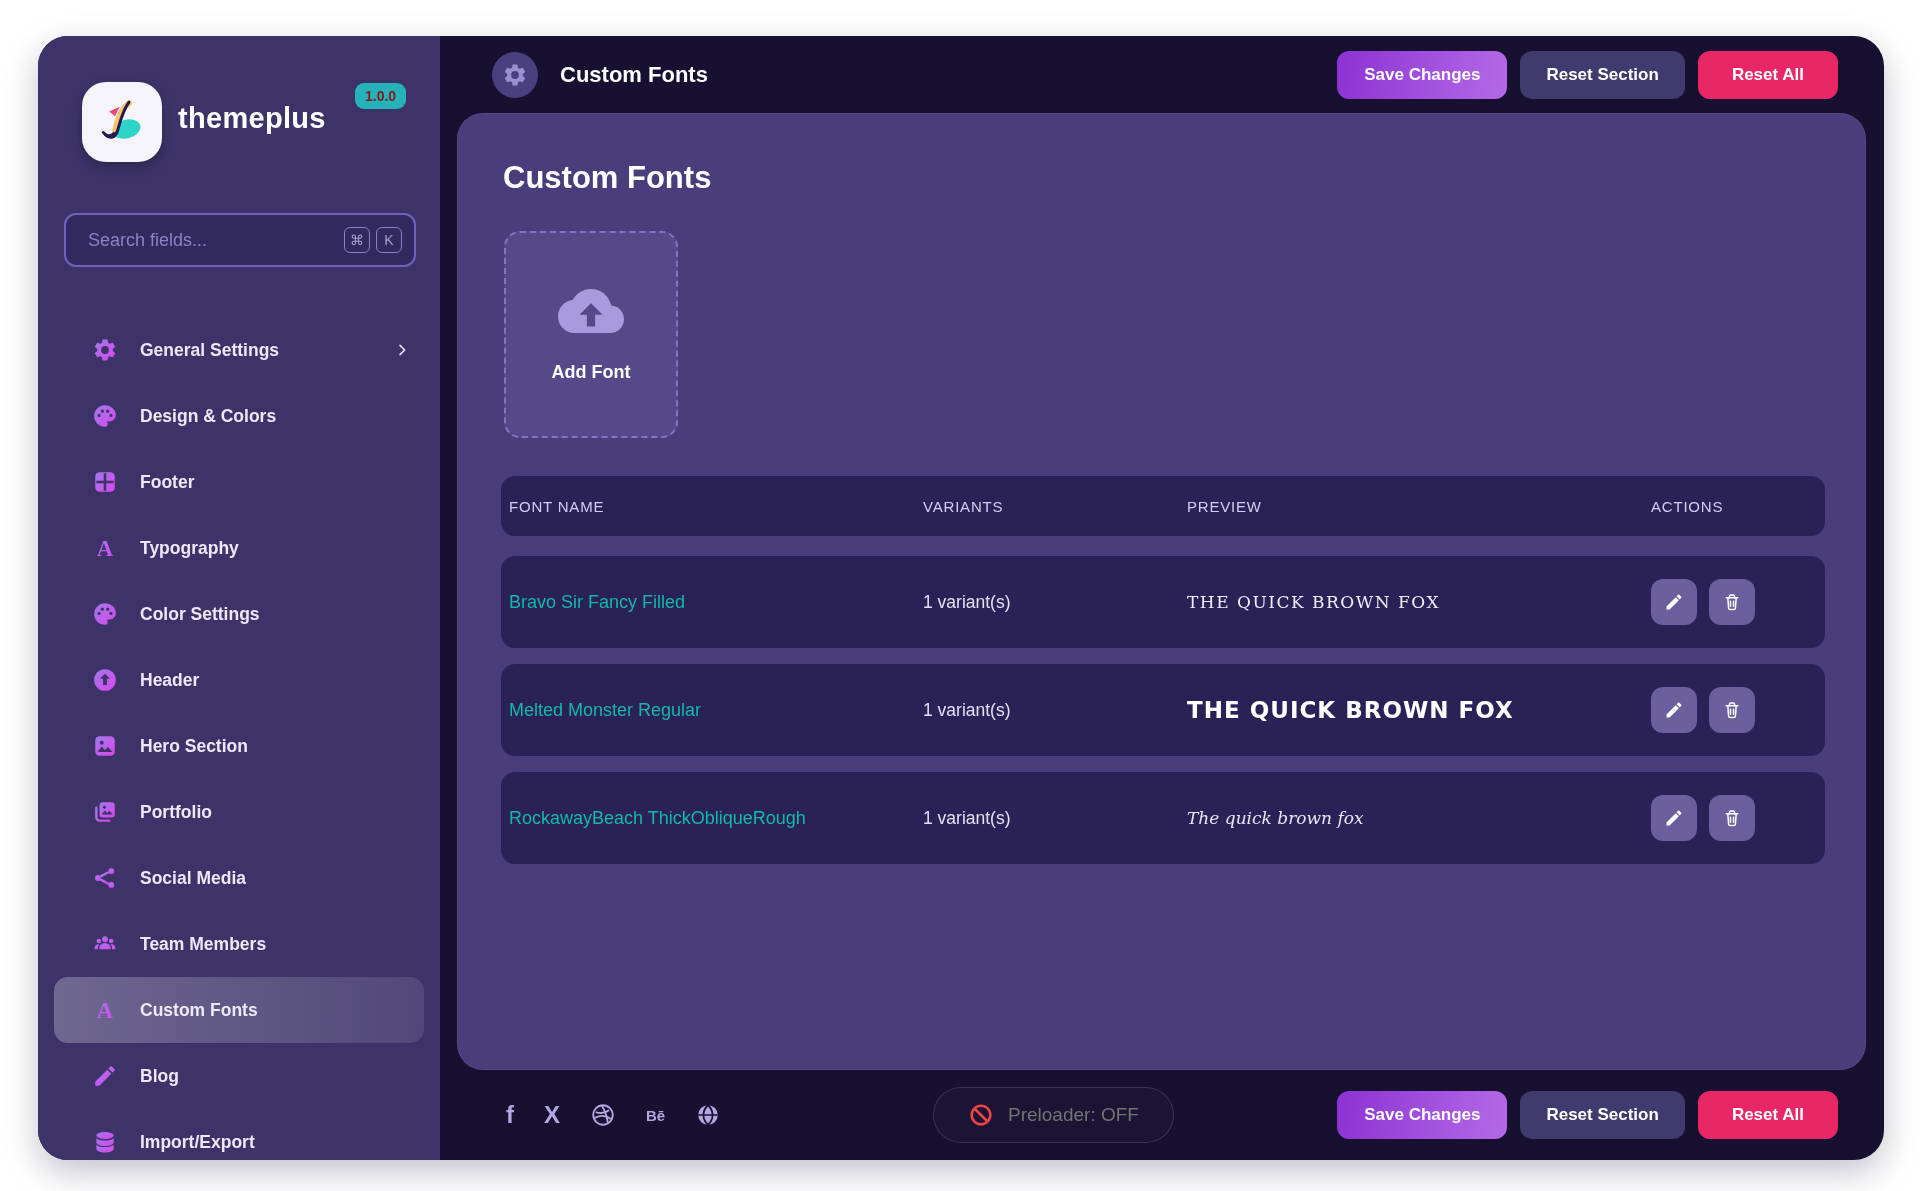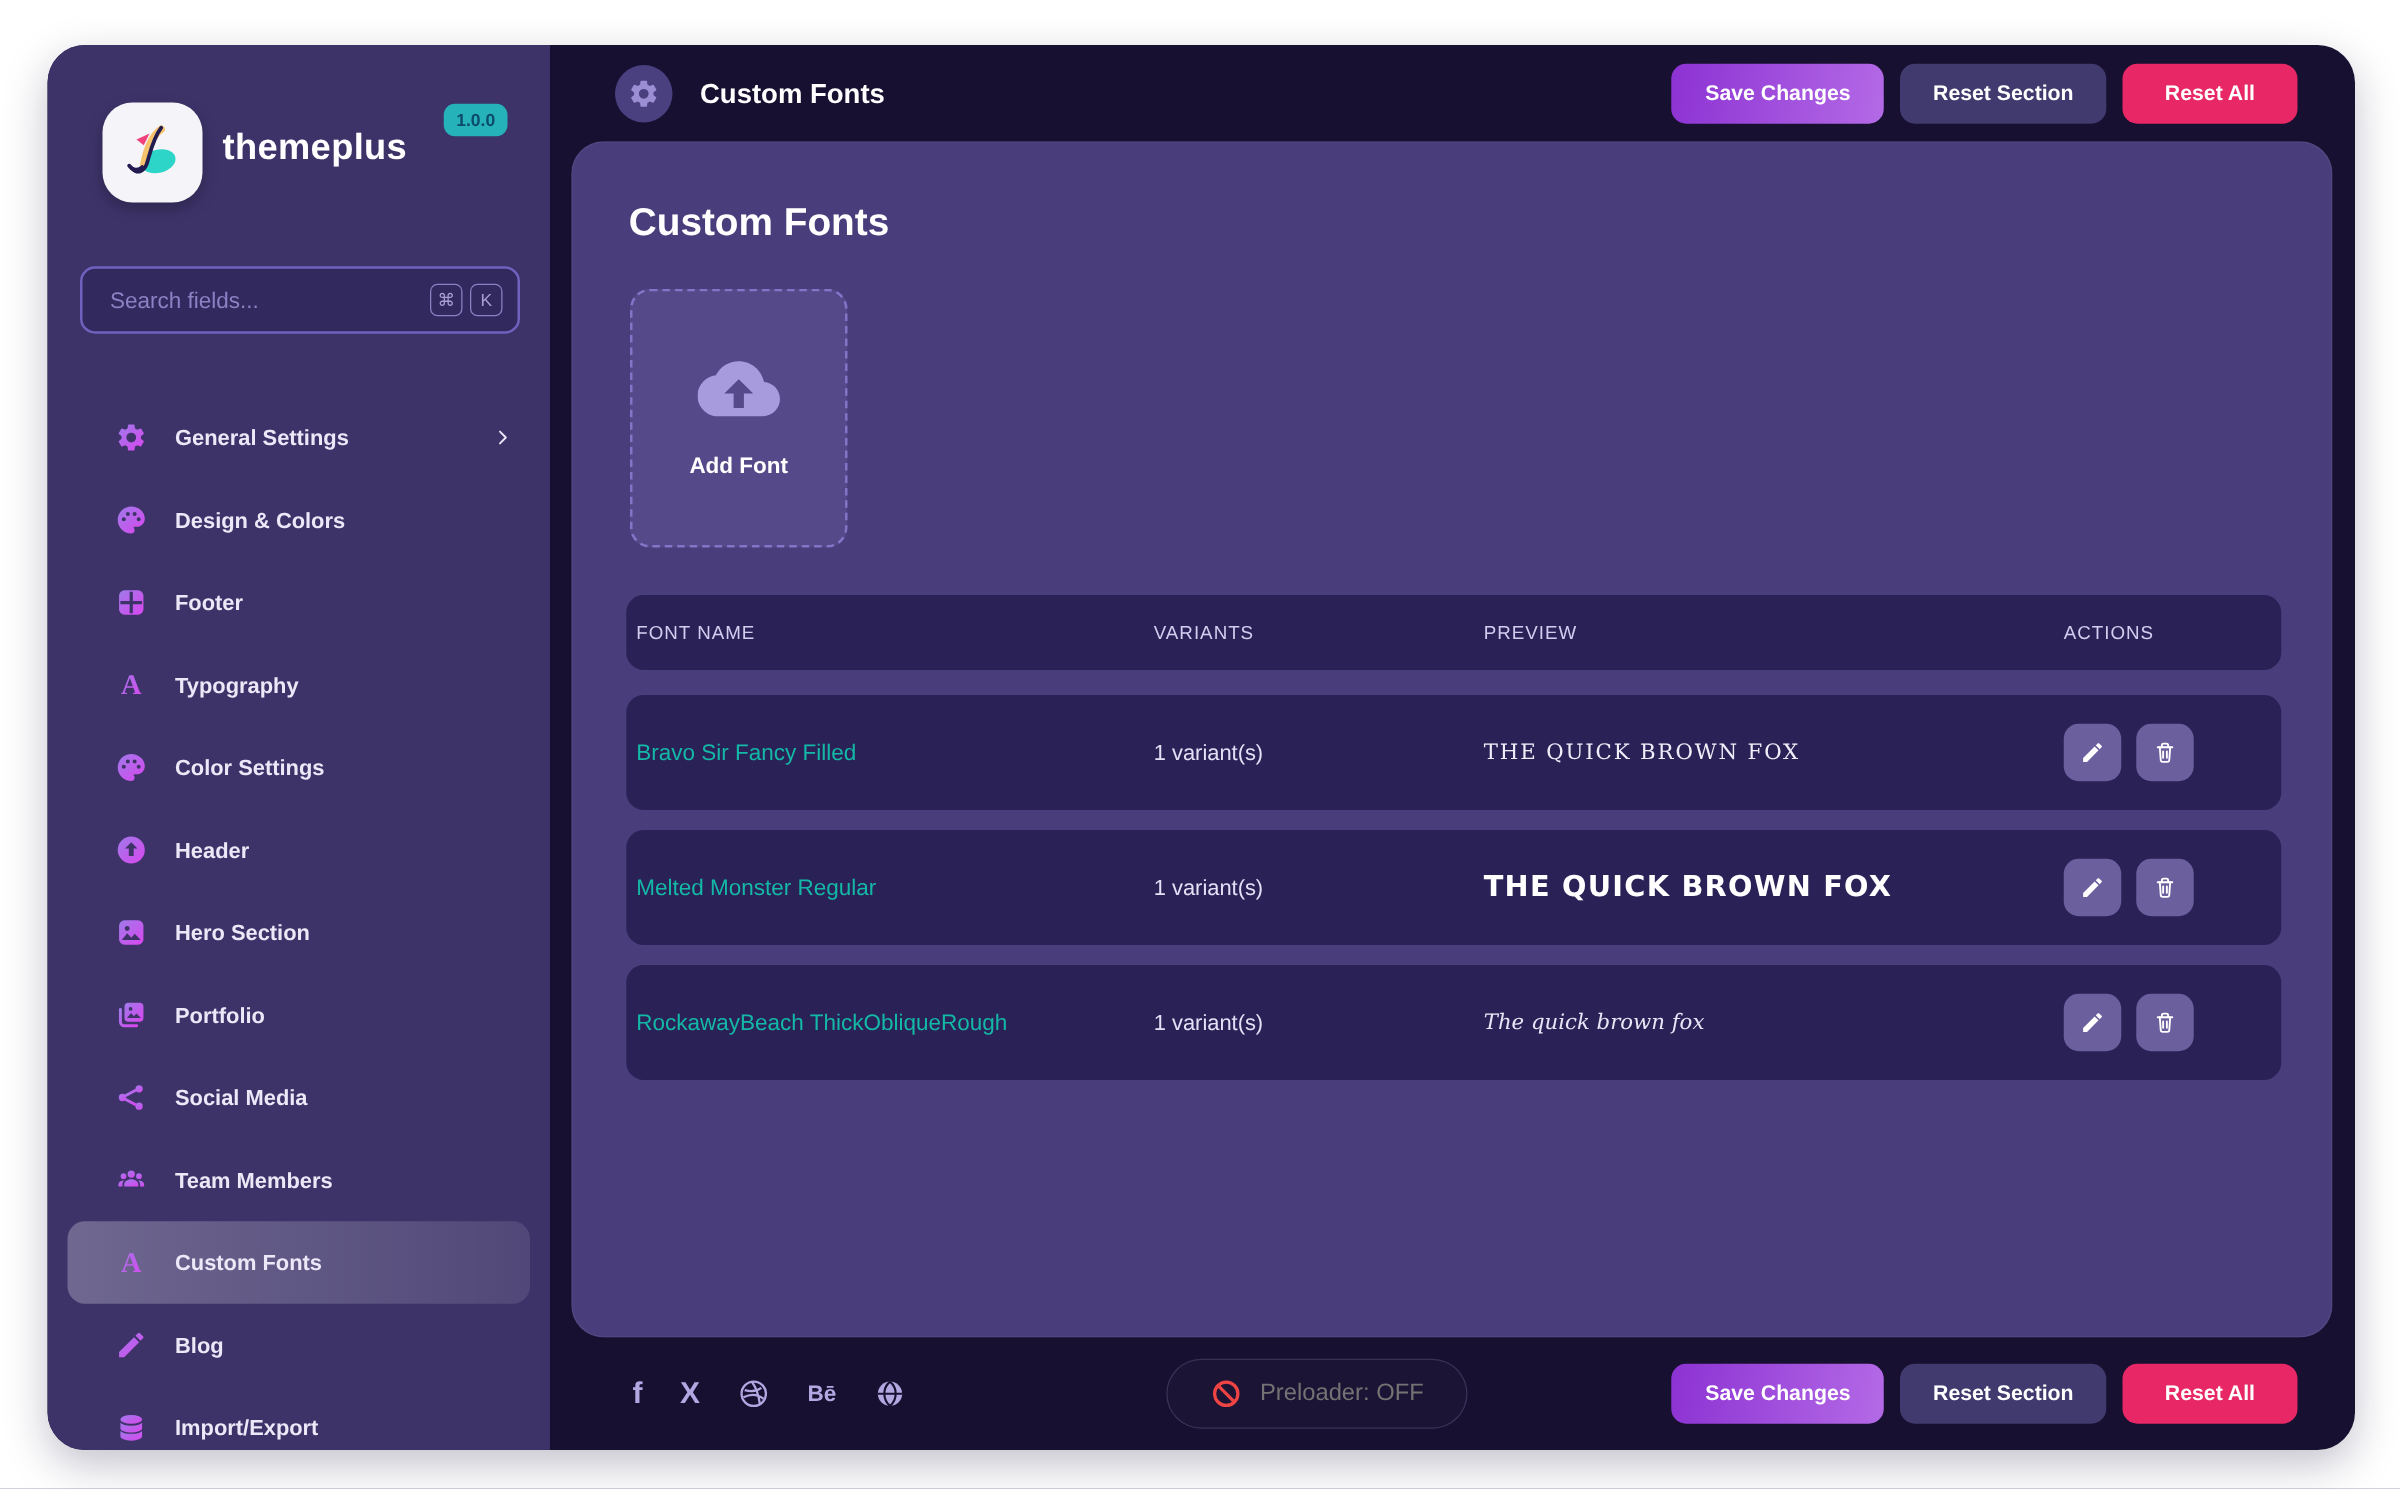--- a/index.html
+++ b/index.html
@@ -15,21 +15,21 @@
   }
   
   .sidebar { position:absolute; left:0; top:0; bottom:0; width:402px; background:#3d3369; }
   .logo-box {
     position:absolute; left:44px; top:46px; width:80px; height:80px;
     background:#f5f4f8; border-radius:24px; display:flex; align-items:center; justify-content:center;
     box-shadow:0 5px 12px rgba(0,0,0,.25);
   }
   .brand { position:absolute; left:140px; top:66px; font-size:29px; font-weight:700; color:#ffffff; letter-spacing:.3px; }
   .version-badge {
-    position:absolute; left:317px; top:47px; background:#25b2b8; color:#0c4a6e;
+    position:absolute; left:317px; top:47px; background:#25b2b8; color:#7f1d1d;
     font-size:14px; font-weight:600; padding:5px 10px; border-radius:9px;
   }
   .search-box {
     position:absolute; left:26px; top:177px; width:352px; height:54px;
     background:#322a5e; border:2px solid #6f61bd; border-radius:12px;
     display:flex; align-items:center; gap:6px; padding:0 12px 0 20px;justify-content:space-between;
   }
   .search-input { flex:1; min-width:0; background:transparent; border:none; outline:none; color:#cdc4ef; font-size:18px; font-family:inherit; }
   .search-input::placeholder { color:#8d80c4; }
   .kbd {
@@ -80,21 +80,21 @@
   .td-variants { font-size:17.5px; color:#e6e0f6; }
   .preview-fancy  { font-family:"DejaVu Serif", serif; font-size:17px; letter-spacing:1.5px; color:#f0edf8; }
   .preview-horror { font-family:"DejaVu Sans", sans-serif; font-size:23px; font-weight:800; letter-spacing:1px; color:#ffffff; }
   .preview-script { font-family:"DejaVu Serif", serif; font-style:italic; font-size:17px; color:#eae5f6; }
   .td-actions { display:flex; gap:12px; }
   .icon-btn { width:46px; height:46px; border:none; border-radius:12px; background:#6b5f9e; display:flex; align-items:center; justify-content:center; cursor:pointer; }
   
   .bottombar { position:absolute; left:402px; right:0; bottom:0; height:90px; display:flex; align-items:center; }
   .social { margin-left:66px; display:flex; align-items:center; gap:30px; color:#b3a7e2; }
   .social-glyph { font-size:24px; font-weight:700; line-height:1; cursor:pointer; }
-  .social-glyph.be { font-size:18px; }
+  .social-glyph.be { font-size:15px; }
   .preloader-pill {
     position:absolute; left:493px; top:50%; transform:translateY(-50%);
     height:56px; padding:0 34px; border-radius:28px;
     border:1px solid rgba(170,160,220,.22); background:rgba(255,255,255,.02);
     display:flex; align-items:center; gap:14px;
   }
   .preloader-text { color:#737373; font-size:19px; font-weight:500; }
 </style>
 </head>
 <body>

